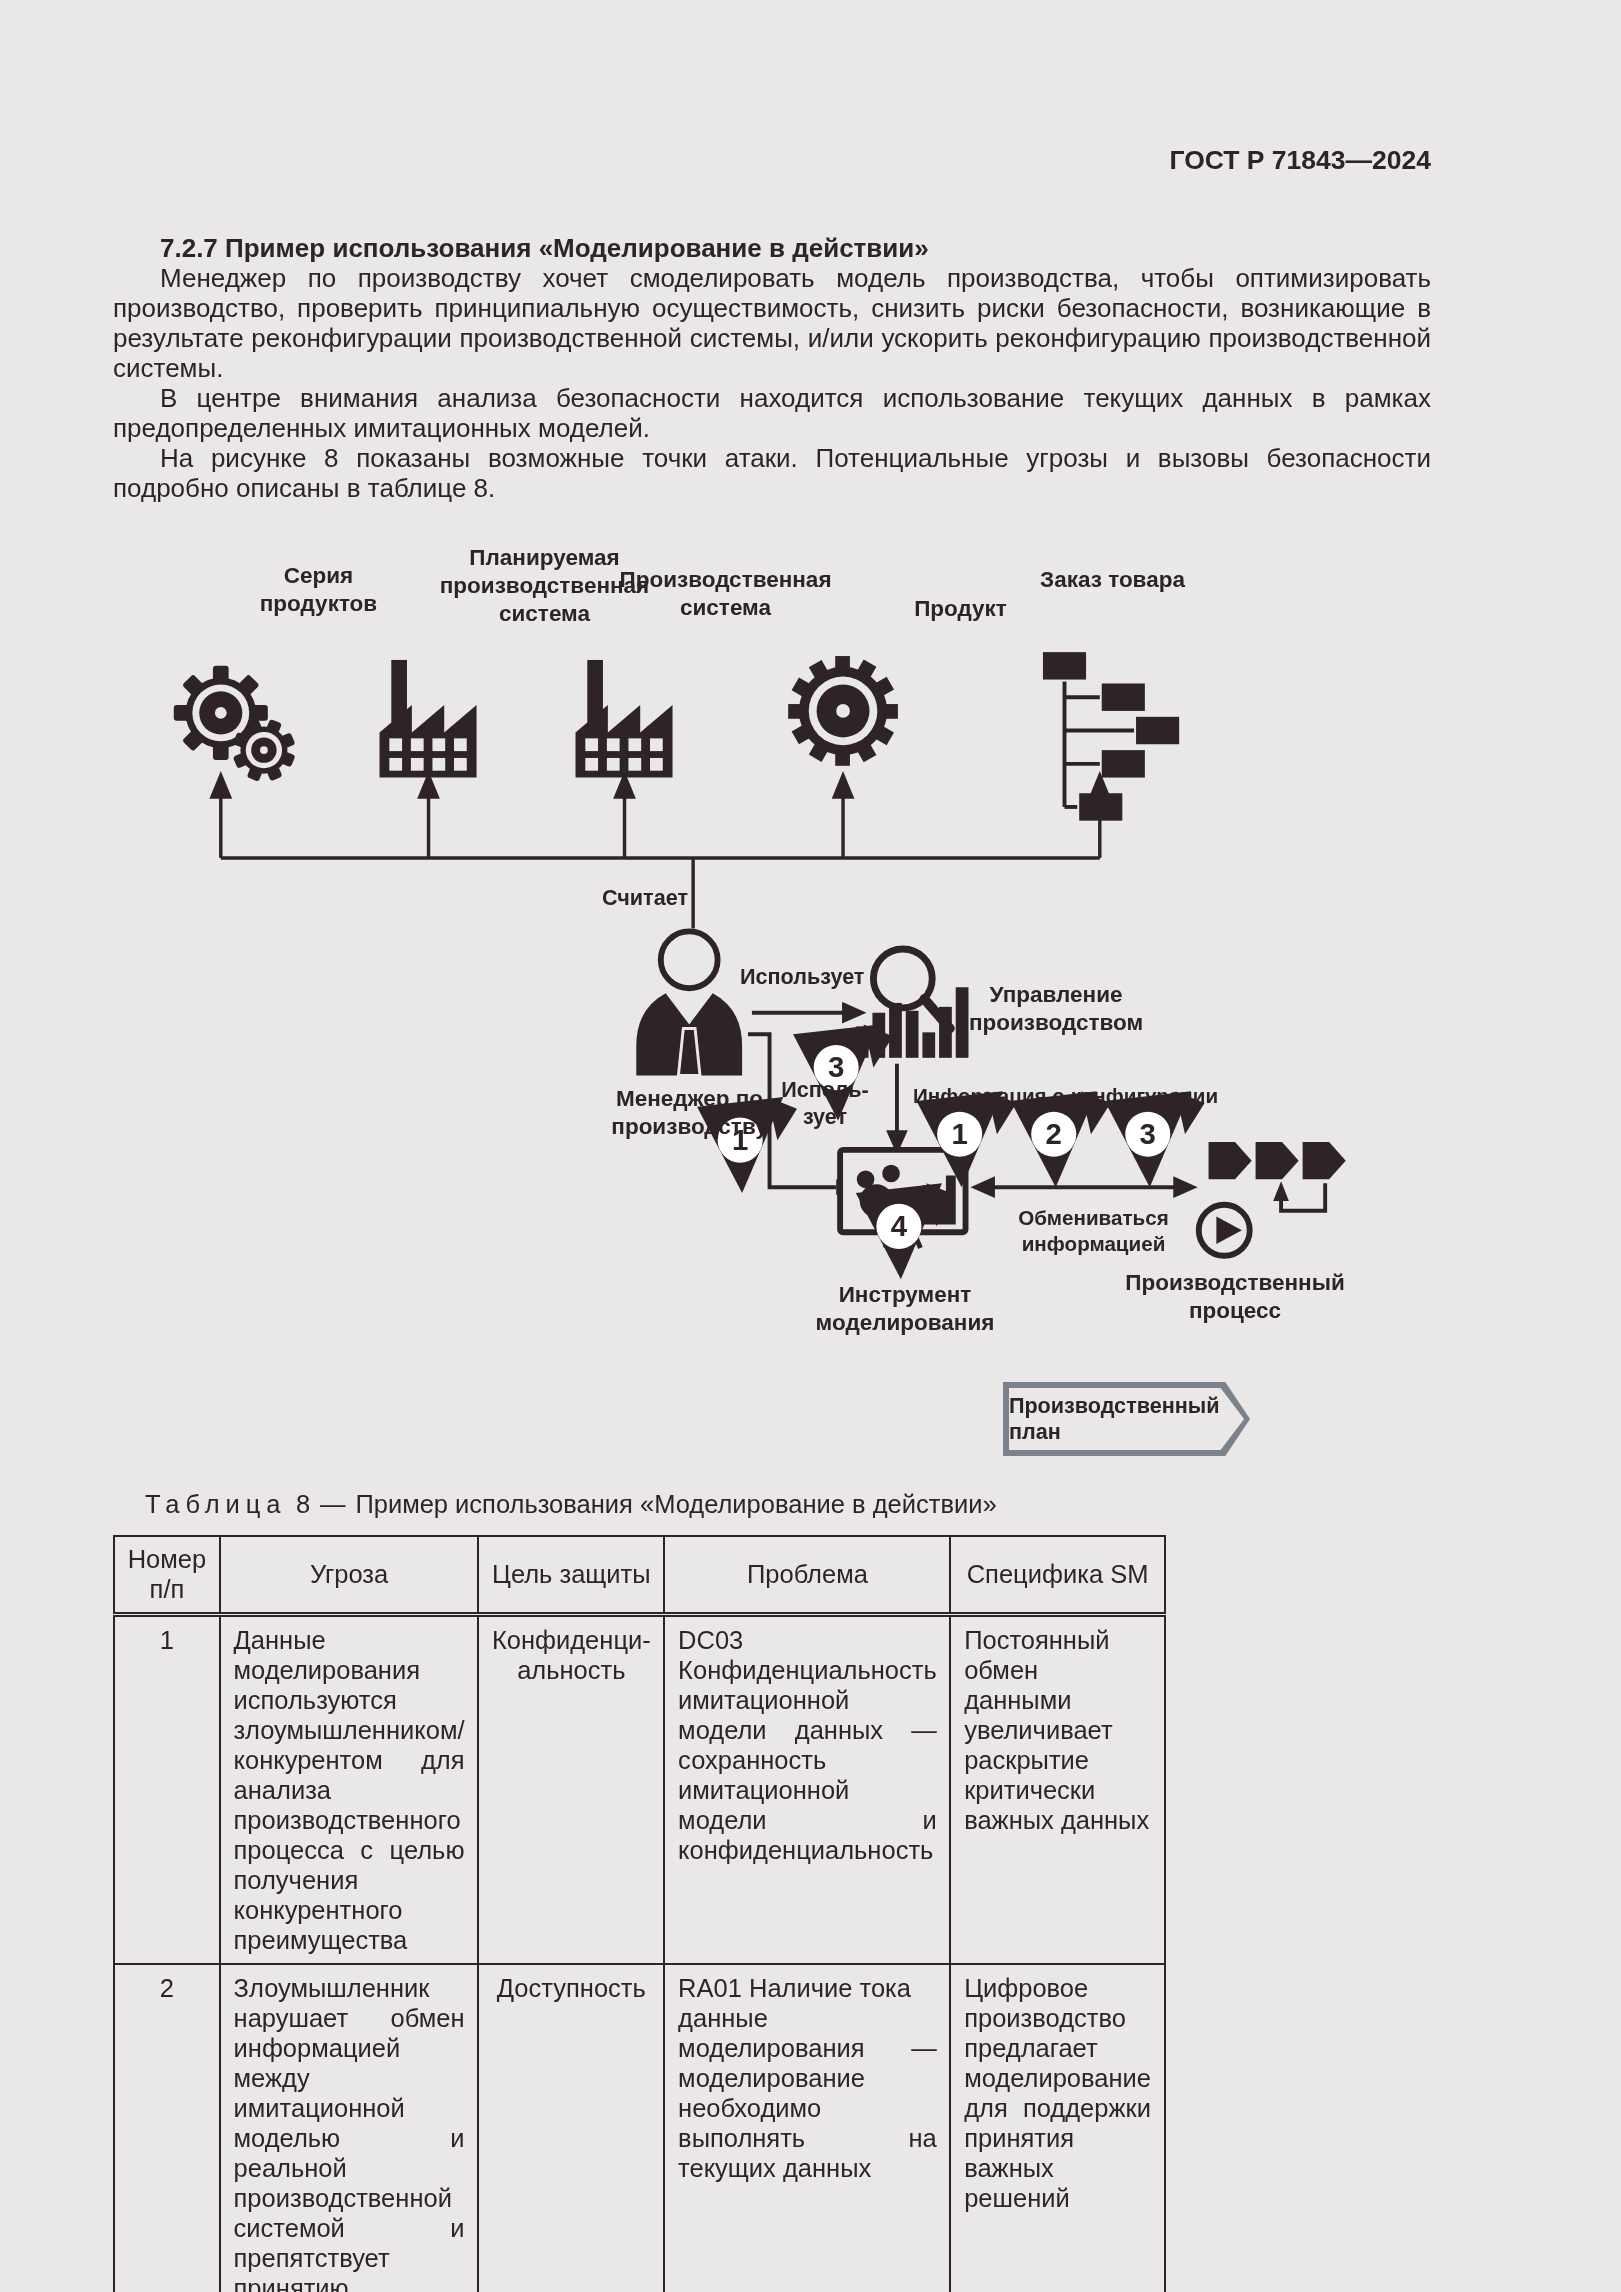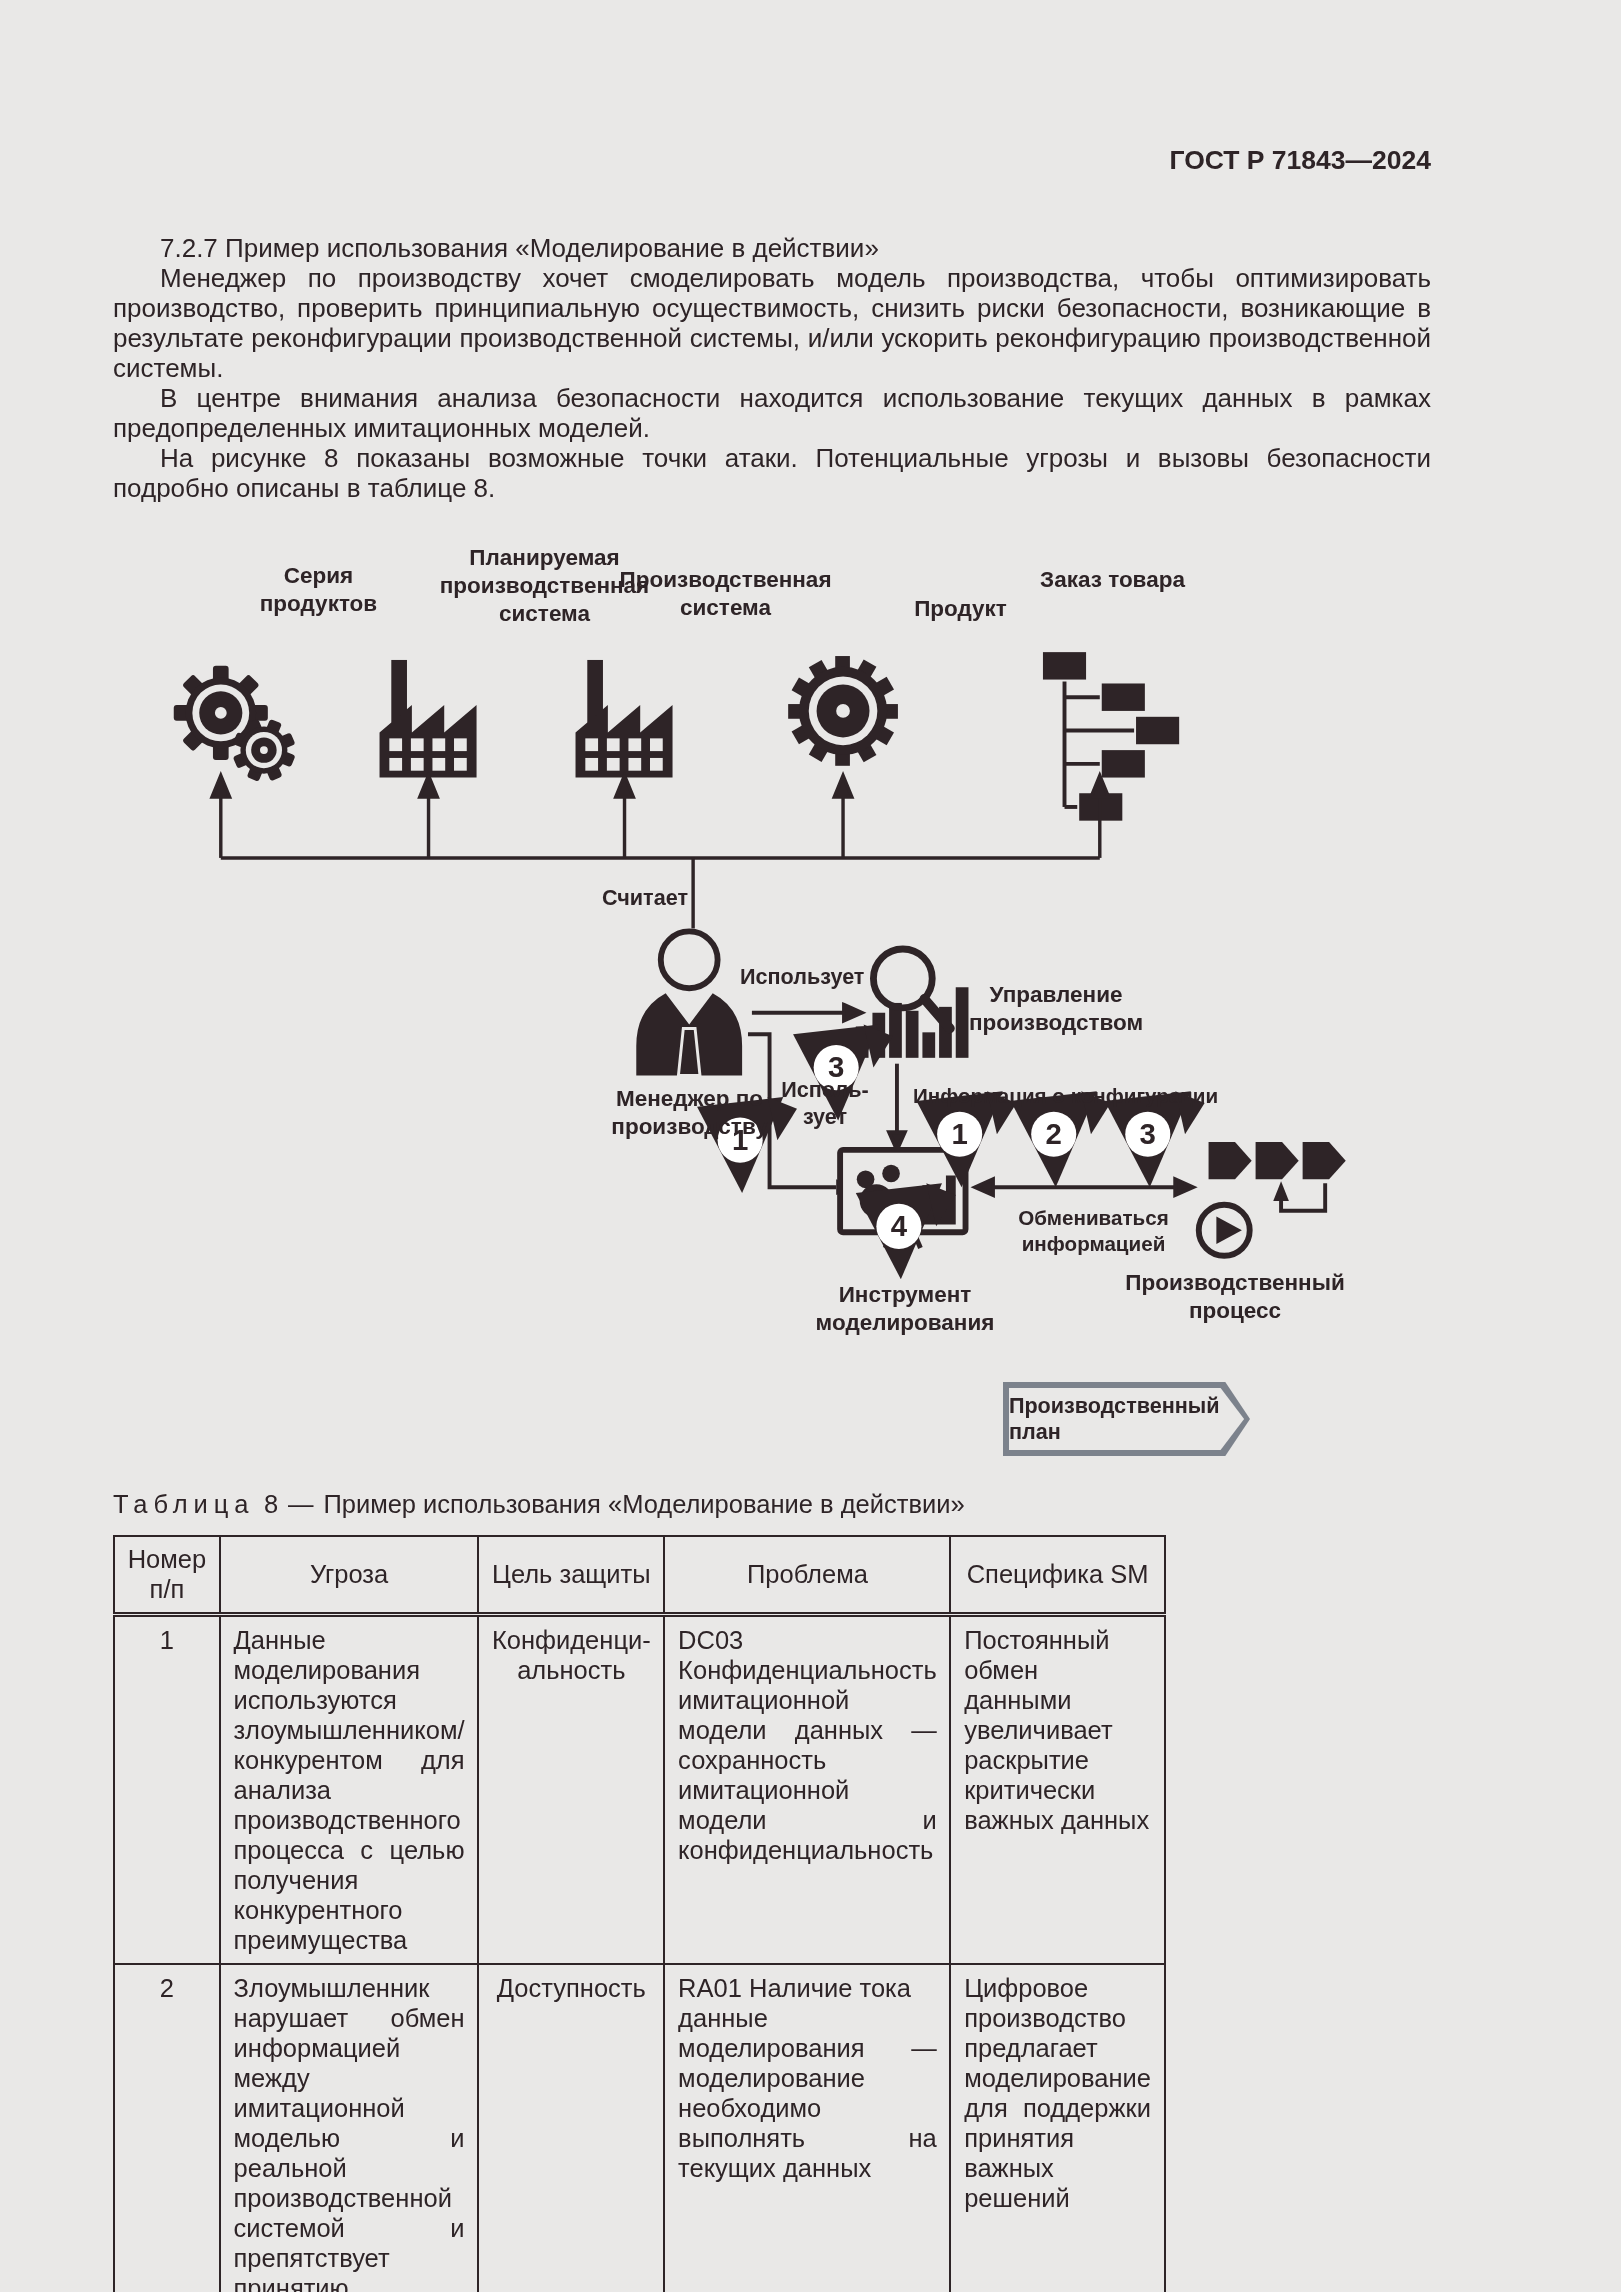--- a/index.html
+++ b/index.html
@@ -16,21 +16,21 @@
     padding-top:145px;
     text-align:right;
     font-weight:bold;
     font-size:26.5px;
     line-height:31px;
   }
   .section-heading{
     margin:57px 0 0 0;
     font-size:26px;
     line-height:30px;
-    font-weight:normal;
+    font-weight:bold;
     text-indent:47px;
   }
   .body-par{
     margin:0;
     font-size:26px;
     line-height:30px;
     text-align:justify;
     text-indent:47px;
   }
   
@@ -71,20 +71,21 @@
     margin-top:11.8px;
     text-align:center;
     font-size:25.5px;
     line-height:30px;
   }
   
   .table-title{
     margin-top:33px;
     font-size:25.5px;
     line-height:30px;
+    margin-left:32px;
   }
   .tt-label{letter-spacing:5.9px;}
   .tt-num{margin-left:9.8px;}
   .tt-dash{margin:0 9.8px;}
   table.gost{
     margin-top:15.7px;
     border-collapse:collapse;
     width:1040px;
     font-size:25.5px;
     line-height:30px;

